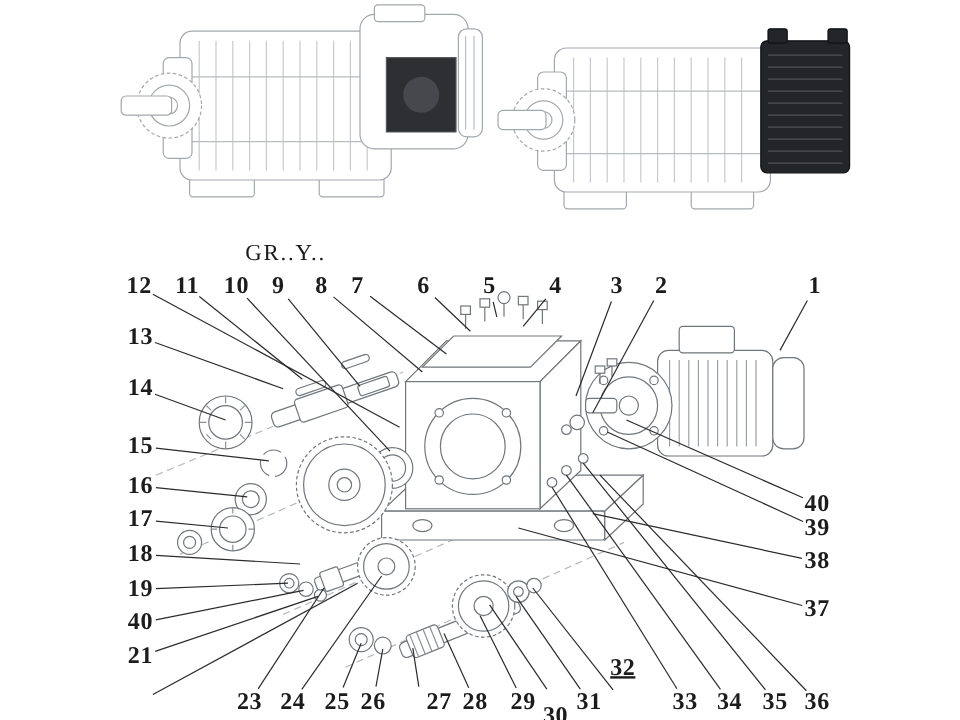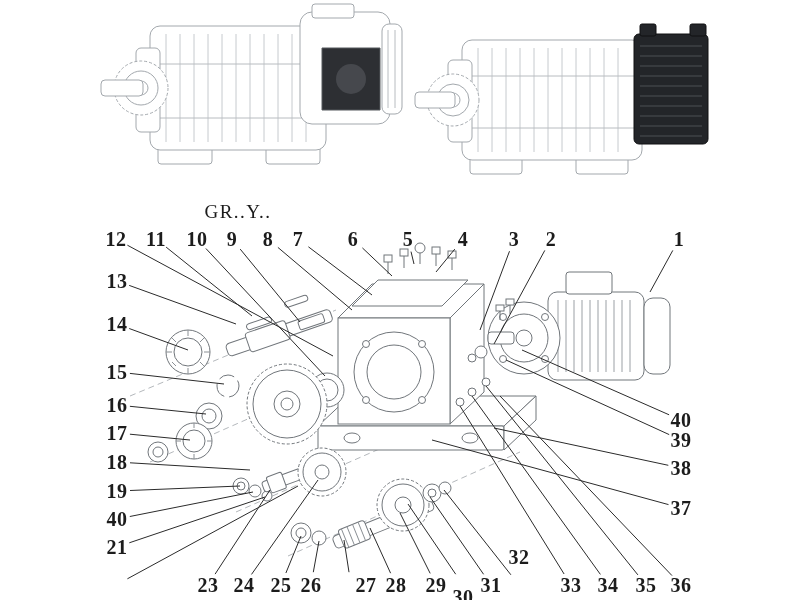--- a/index.html
+++ b/index.html
@@ -296,21 +296,21 @@
       <div class="callout" style="left: 116px; top: 585px; margin-top: 42px;">22</div>
       <div class="callout" style="left: 208px; top: 585px;">23</div>
       <div class="callout" style="left: 244px; top: 585px;">24</div>
       <div class="callout" style="left: 281px; top: 585px;">25</div>
       <div class="callout" style="left: 311px; top: 585px;">26</div>
       <div class="callout" style="left: 366px; top: 585px;">27</div>
       <div class="callout" style="left: 396px; top: 585px;">28</div>
       <div class="callout" style="left: 436px; top: 585px;">29</div>
       <div class="callout" style="left: 463px; top: 585px; margin-top: 12px;">30</div>
       <div class="callout" style="left: 491px; top: 585px;">31</div>
-      <div class="callout" style="left: 519px; top: 557px;">32</div>
+      <div class="callout" style="left: 519px; top: 557px; text-decoration: underline;">32</div>
       <div class="callout" style="left: 571px; top: 585px;">33</div>
       <div class="callout" style="left: 608px; top: 585px;">34</div>
       <div class="callout" style="left: 646px; top: 585px;">35</div>
       <div class="callout" style="left: 681px; top: 585px;">36</div>
       <div class="callout" style="left: 681px; top: 508px;">37</div>
       <div class="callout" style="left: 681px; top: 468px;">38</div>
       <div class="callout" style="left: 681px; top: 440px;">39</div>
       <div class="callout" style="left: 681px; top: 420px;">40</div>
     </div>
 

